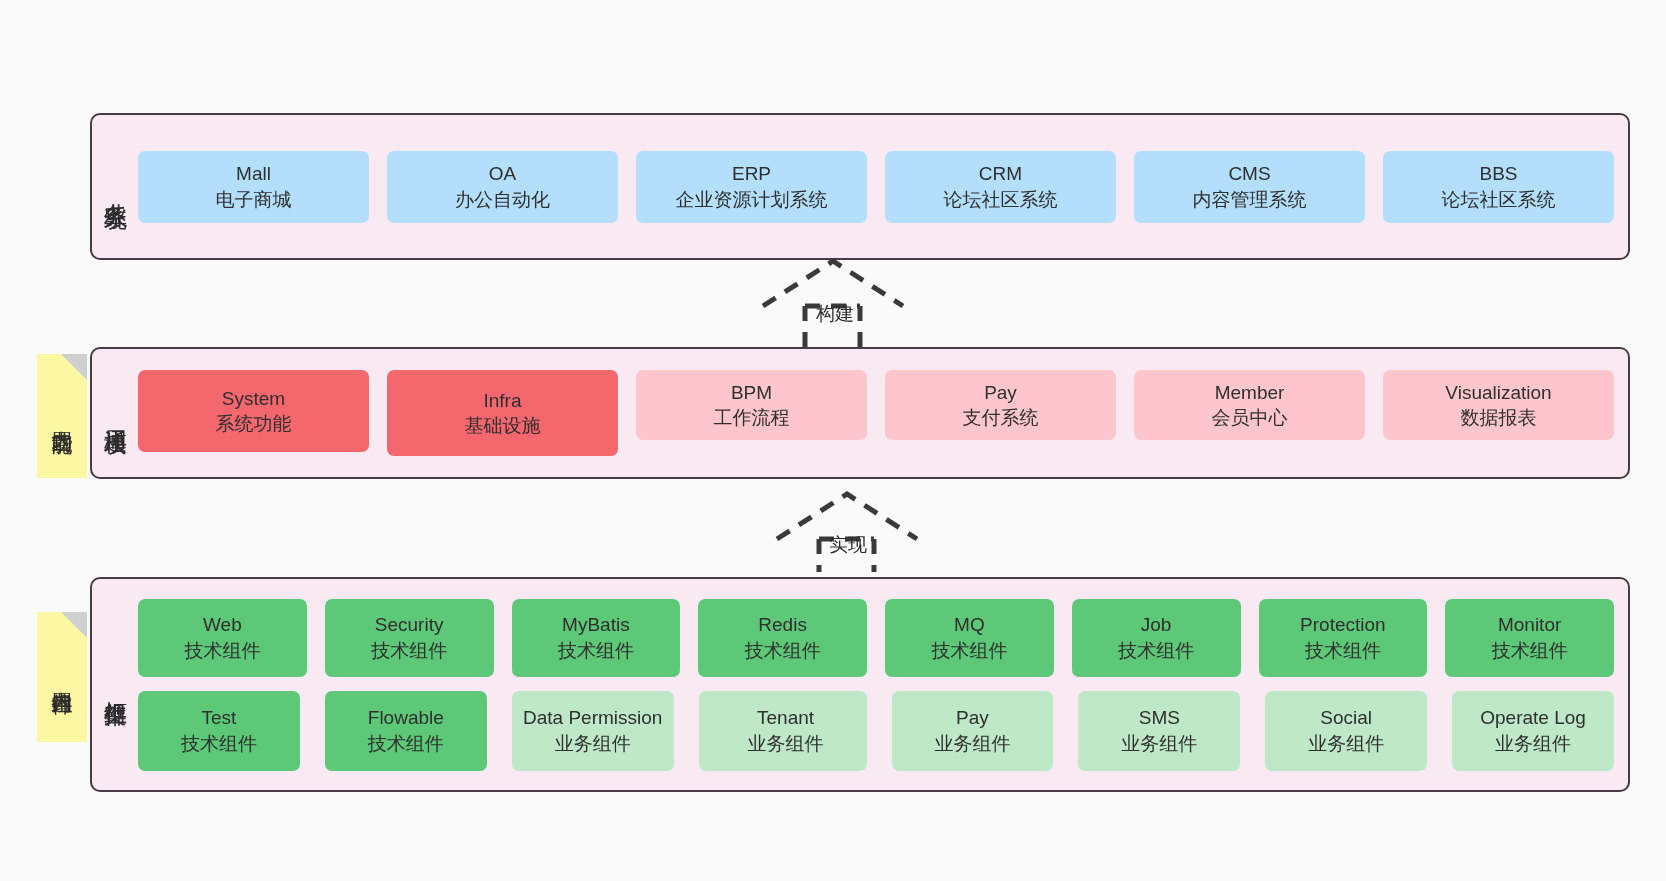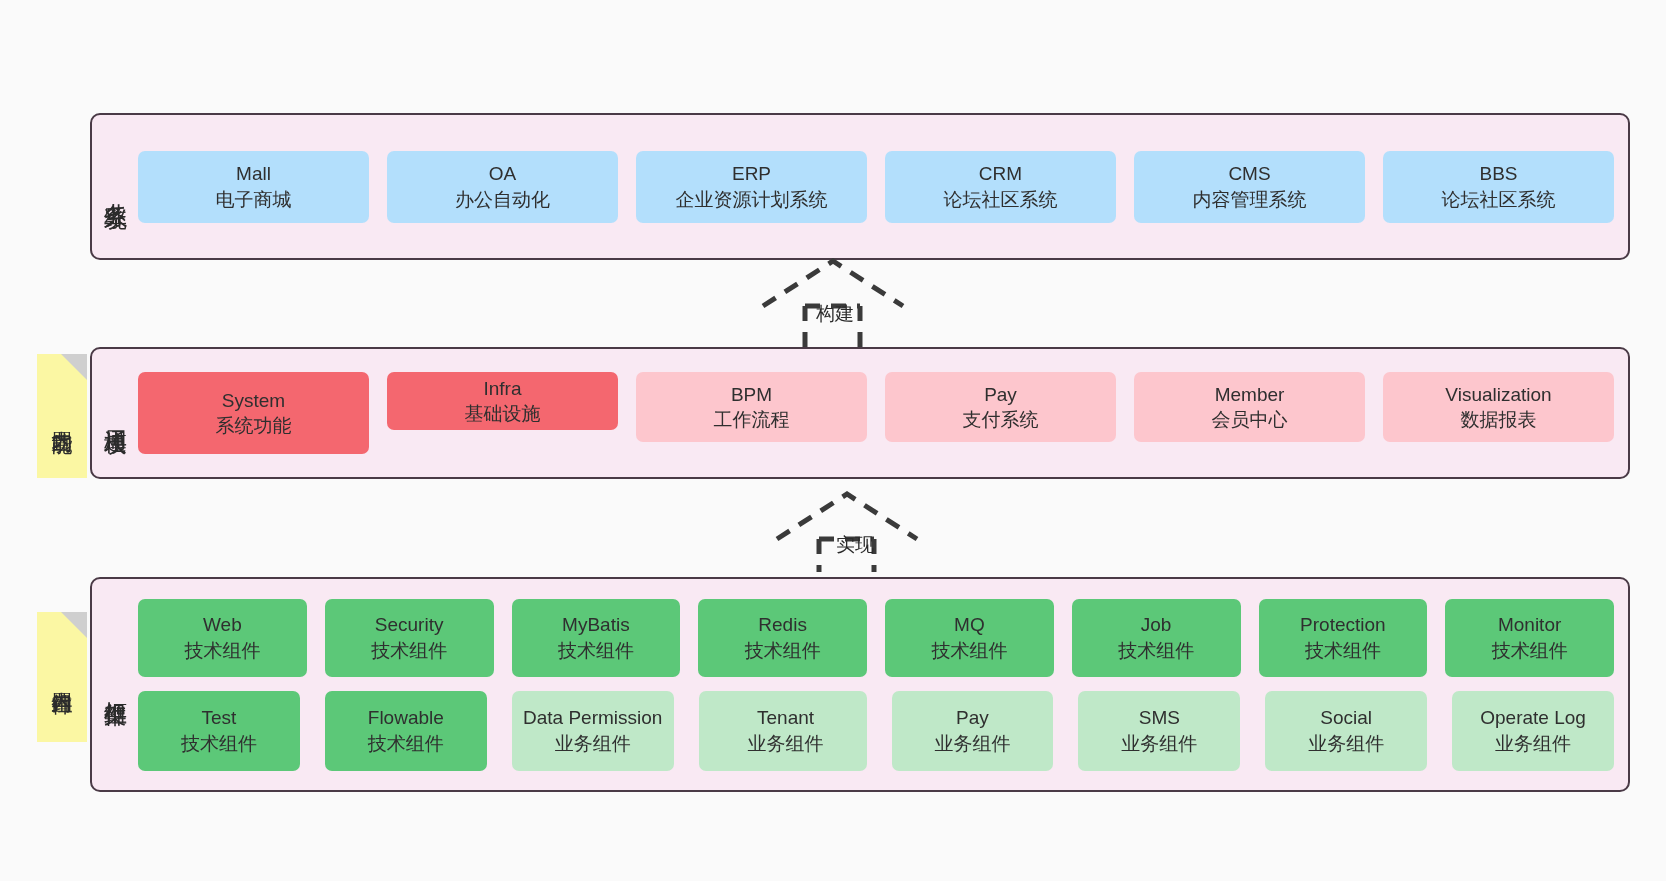--- a/index.html
+++ b/index.html
@@ -174,21 +174,21 @@
 </div>
 
 <div class="layer" style="left:90px; top:347px; width:1540px; height:132px;">
   <div class="layer-title">通用模块</div>
   <div class="layer-body">
     <div class="card-row">
       <div class="card c-red" style="height:82px;">
         <span class="en">System</span>
         <span class="cn">系统功能</span>
       </div>
-      <div class="card c-red" style="height:58px;">
+      <div class="card c-red" style="height:86px;">
         <span class="en">Infra</span>
         <span class="cn">基础设施</span>
       </div>
       <div class="card c-pink" style="height:70px;">
         <span class="en">BPM</span>
         <span class="cn">工作流程</span>
       </div>
       <div class="card c-pink" style="height:70px;">
         <span class="en">Pay</span>
         <span class="cn">支付系统</span>
@@ -203,21 +203,21 @@
       </div>
     </div>
   </div>
 </div>
 
 <div class="gen-arrow" style="left:772px; top:489px; width:150px; height:83px;">
   <svg width="150" height="83" viewBox="0 0 150 83">
     <path d="M 5 50 L 75 5 L 145 50" fill="none" stroke="#3a3a3a" stroke-width="5" stroke-dasharray="15,11" stroke-linecap="butt"></path>
     <path d="M 47 50 L 102 50 M 47 50 L 47 83 M 102 50 L 102 83" fill="none" stroke="#3a3a3a" stroke-width="5" stroke-dasharray="15,11" stroke-linecap="butt"></path>
   </svg>
-  <span class="lbl" style="left:64px; top:43px;">实现</span>
+  <span class="lbl" style="left:57px; top:43px;">实现</span>
 </div>
 
 <div class="note" style="left:37px; top:612px; width:50px; height:130px;">
   <span>内置组件</span>
   <span class="fold"></span>
 </div>
 
 <div class="layer" style="left:90px; top:577px; width:1540px; height:215px;">
   <div class="layer-title">框架组件</div>
   <div class="layer-body" style="gap:14px;">

